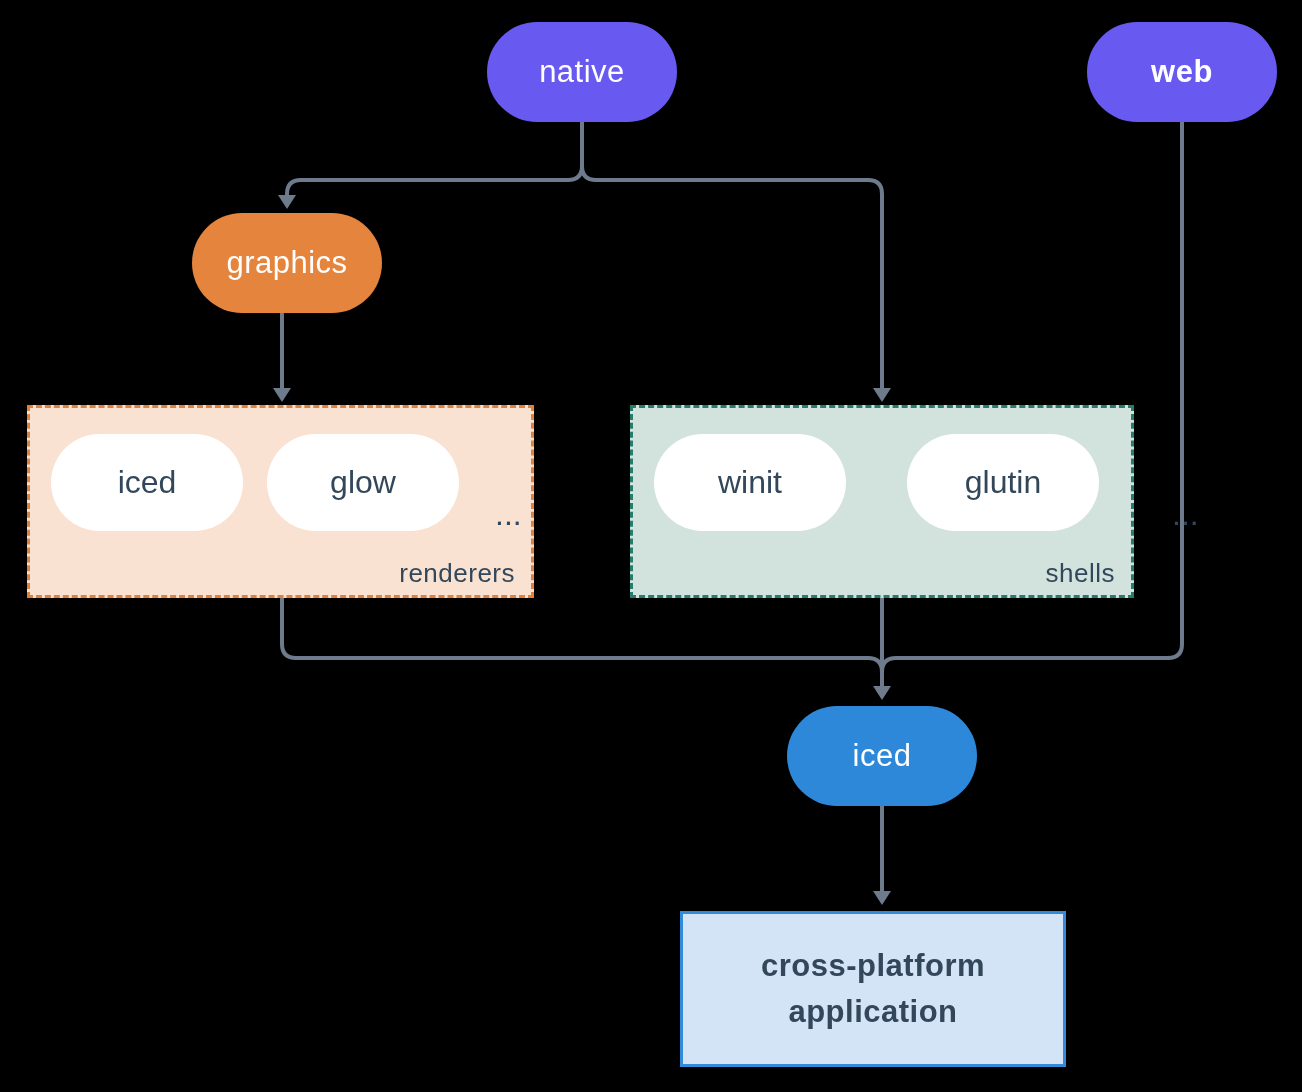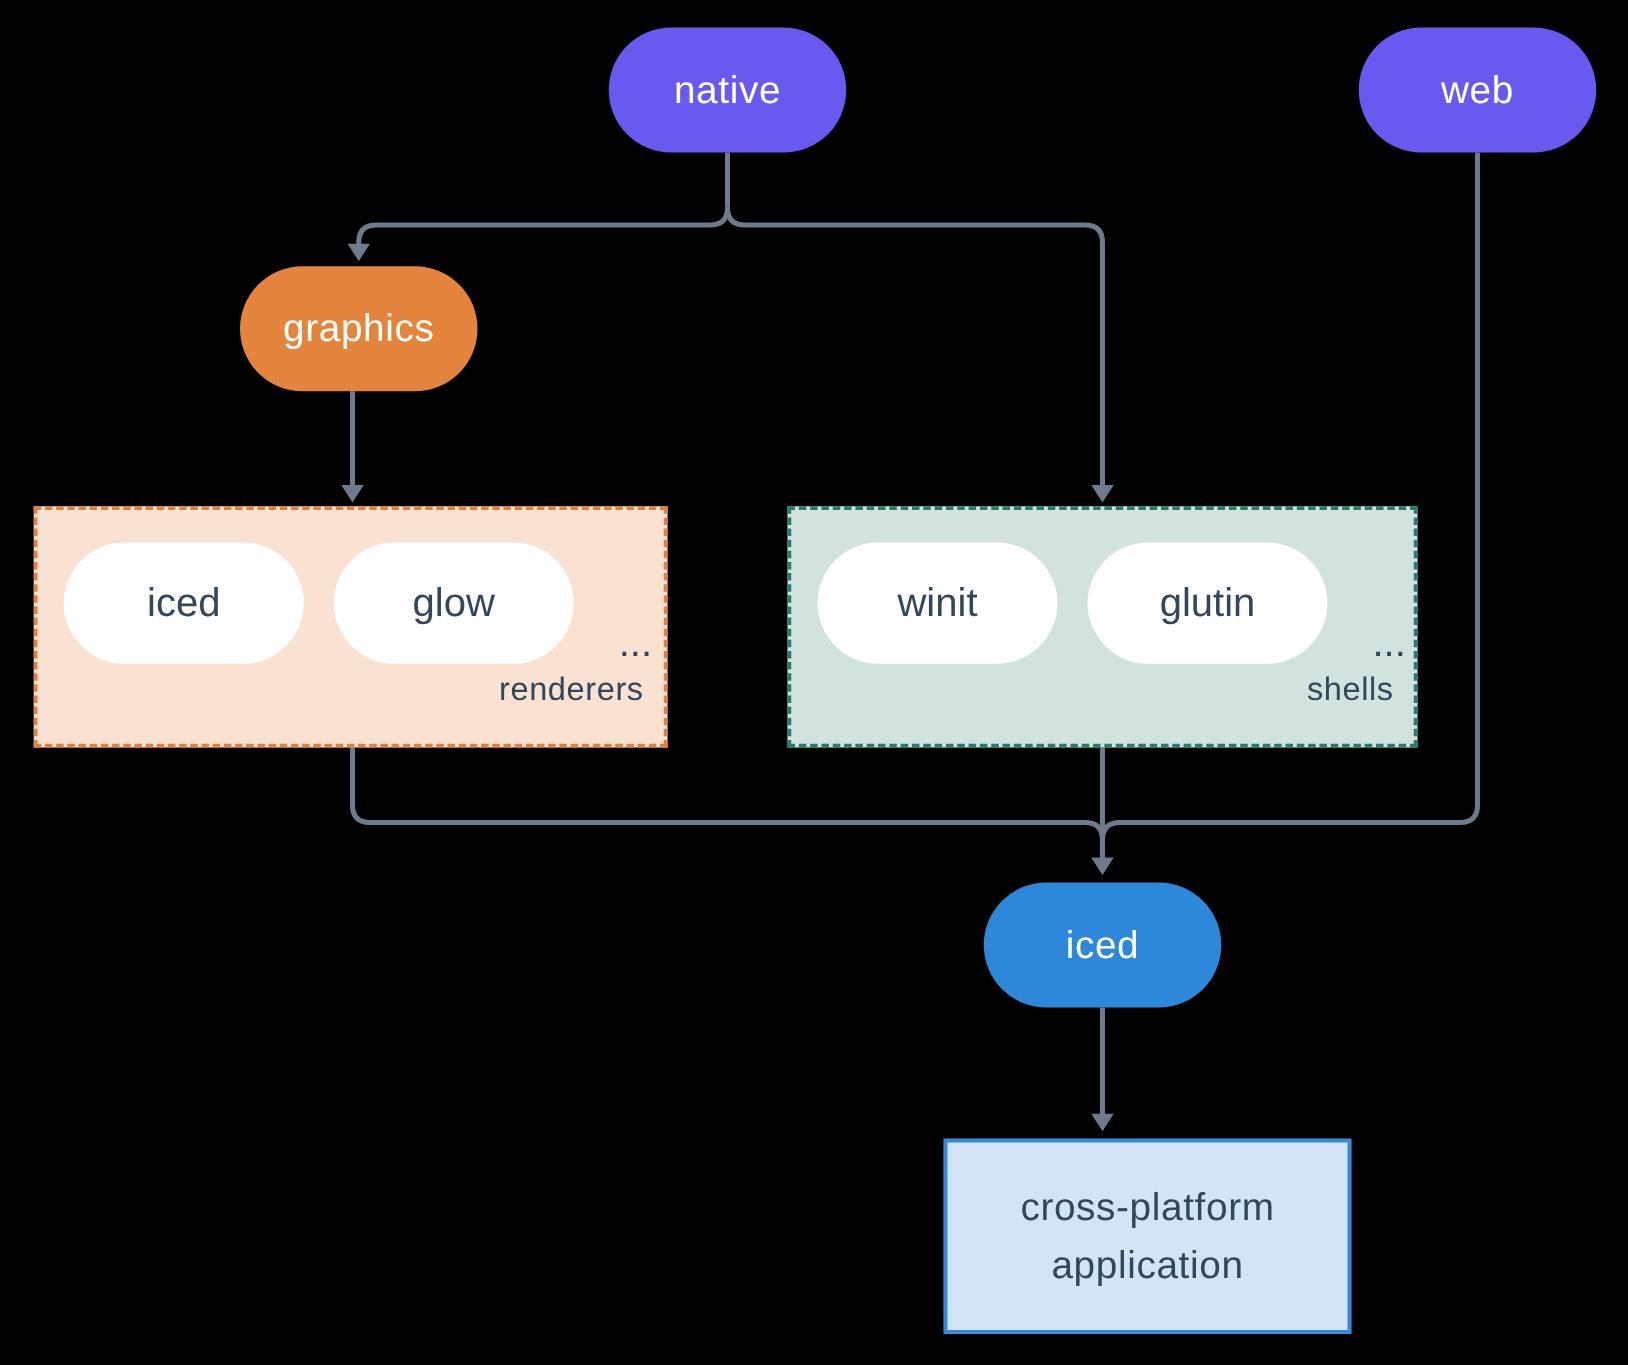--- a/index.html
+++ b/index.html
@@ -89,21 +89,21 @@
     color:var(--dark-text);
     font-size:32px;
     align-self:center;
     margin-left:12px;
     line-height:97px;
     height:97px;
   }
   .group-label{
     position:absolute;
     right:16px;
-    bottom:28px;
+    bottom:6px;
     color:var(--dark-text);
     font-size:26px;
     letter-spacing:0.5px;
   }
   .app-box{
     position:absolute;
     box-sizing:border-box;
     background:var(--app-bg);
     border:3px solid var(--app-border);
     display:flex;
@@ -140,38 +140,38 @@
 
     <path class="edge" d="M 882 598 L 882 687"></path>
     <path class="arrowhead" d="M 873 686 L 891 686 L 882 700 Z"></path>
 
     <path class="edge" d="M 882 806 L 882 892"></path>
     <path class="arrowhead" d="M 873 891 L 891 891 L 882 905 Z"></path>
   </svg>
 
   <div class="pill purple" style="left:487px;top:22px;width:190px;height:100px;">native</div>
 
-  <div class="pill purple" style="left:1087px;top:22px;width:190px;height:100px;">web</div>
+  <div class="pill purple" style="left:1087px;top:22px;width:190px;height:100px;font-weight:bold;">web</div>
 
   <div class="pill orange" style="left:192px;top:213px;width:190px;height:100px;">graphics</div>
 
   <div class="group-box renderers" style="left:27px;top:405px;width:507px;height:193px;">
     <div class="white-pill">iced</div>
     <div class="white-pill">glow</div>
     <div class="ellipsis">...</div>
     <div class="group-label">renderers</div>
   </div>
 
-  <div class="group-box shells" style="left:630px;top:405px;width:504px;height:193px;">
+  <div class="group-box shells" style="left:630px;top:405px;width:504px;height:193px;gap:37px;">
     <div class="white-pill">winit</div>
     <div class="white-pill">glutin</div>
     <div class="ellipsis">...</div>
     <div class="group-label">shells</div>
   </div>
 
   <div class="pill blue" style="left:787px;top:706px;width:190px;height:100px;">iced</div>
 
-  <div class="app-box" style="left:755px;top:911px;width:326px;height:156px;">
+  <div class="app-box" style="left:680px;top:911px;width:386px;height:156px;font-weight:bold;">
     <span>cross-platform</span>
     <span>application</span>
   </div>
 
 </div>
 
 </body></html>

